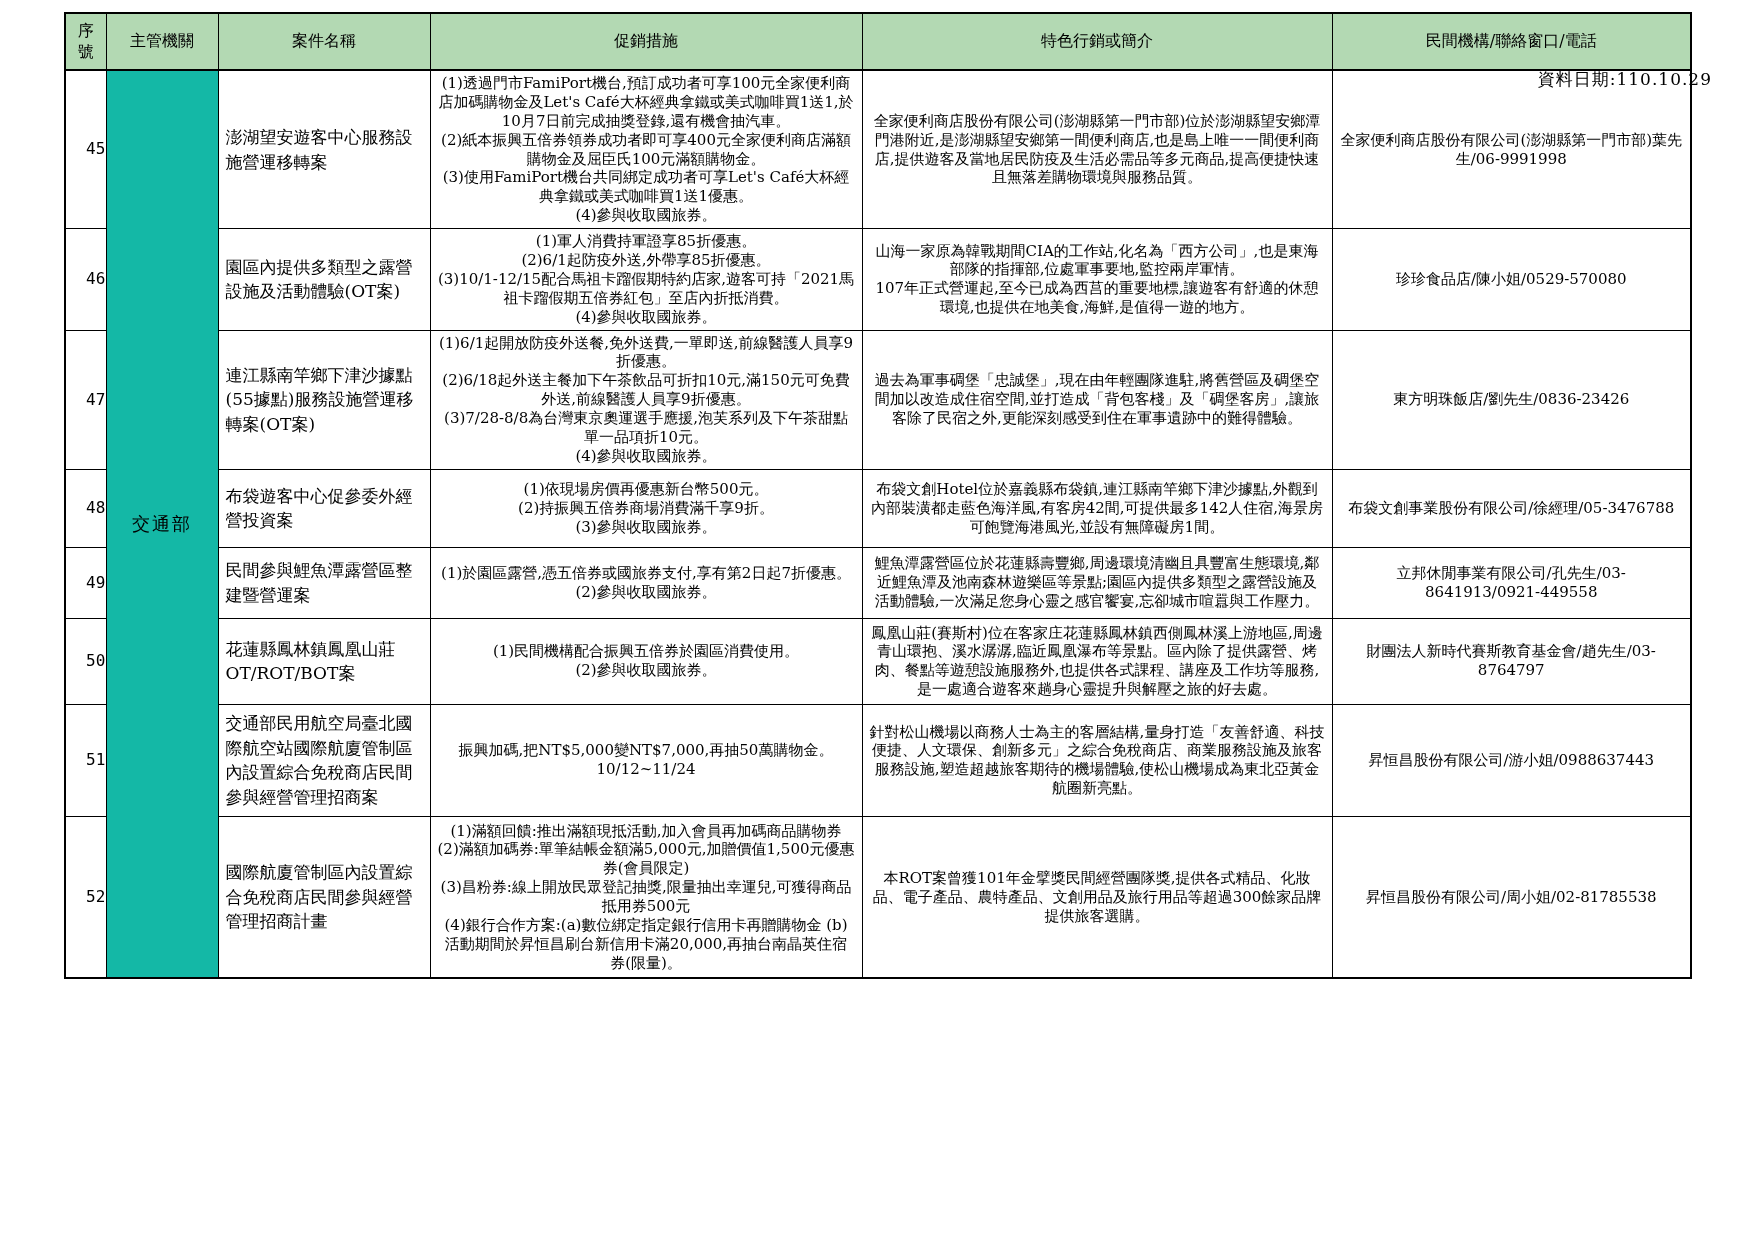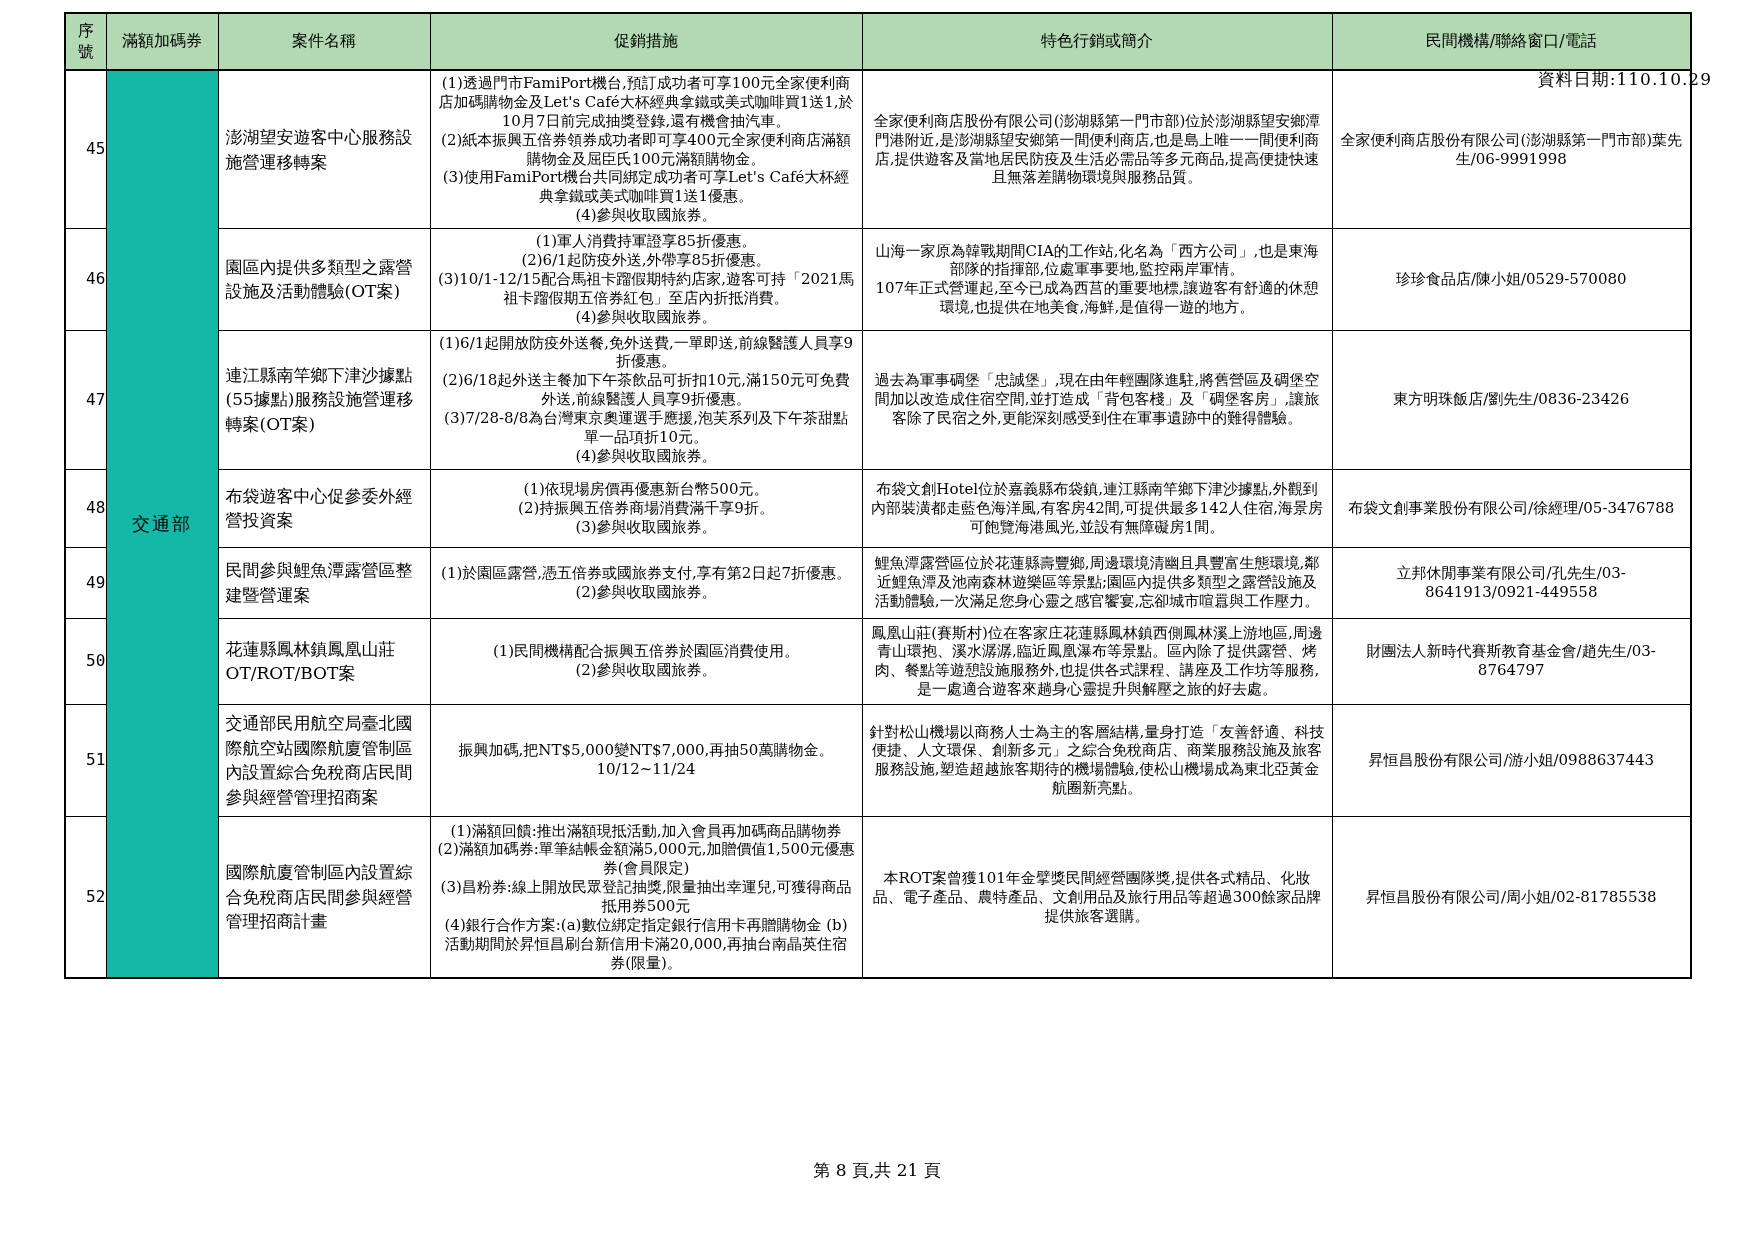--- a/index.html
+++ b/index.html
@@ -93,21 +93,21 @@
       <col style="width:41px">
       <col style="width:112px">
       <col style="width:212px">
       <col style="width:432px">
       <col style="width:470px">
       <col style="width:359px">
     </colgroup>
     <thead>
       <tr>
         <th>序號</th>
-        <th>滿額加碼券</th>
+        <th>主管機關</th>
         <th>案件名稱</th>
         <th>促銷措施</th>
         <th>特色行銷或簡介</th>
         <th>民間機構/聯絡窗口/電話</th>
       </tr>
     </thead>
     <tbody>
       <tr class="r45">
         <td class="no-cell">45</td>
         <td class="agency-cell" rowspan="8">交通部</td>
@@ -179,15 +179,14 @@
         <td class="measures-cell">(1)滿額回饋:推出滿額現抵活動,加入會員再加碼商品購物券
 (2)滿額加碼券:單筆結帳金額滿5,000元,加贈價值1,500元優惠券(會員限定)
 (3)昌粉券:線上開放民眾登記抽獎,限量抽出幸運兒,可獲得商品抵用券500元
 (4)銀行合作方案:(a)數位綁定指定銀行信用卡再贈購物金 (b)活動期間於昇恒昌刷台新信用卡滿20,000,再抽台南晶英住宿券(限量)。</td>
         <td class="feature-cell">本ROT案曾獲101年金擘獎民間經營團隊獎,提供各式精品、化妝品、電子產品、農特產品、文創用品及旅行用品等超過300餘家品牌提供旅客選購。</td>
         <td class="contact-cell">昇恒昌股份有限公司/周小姐/02-81785538</td>
       </tr>
     </tbody>
   </table>
 
-  <div class="page-footer">第 8 頁,共 21 頁</div>
 
 </div>
 
 </body></html>

